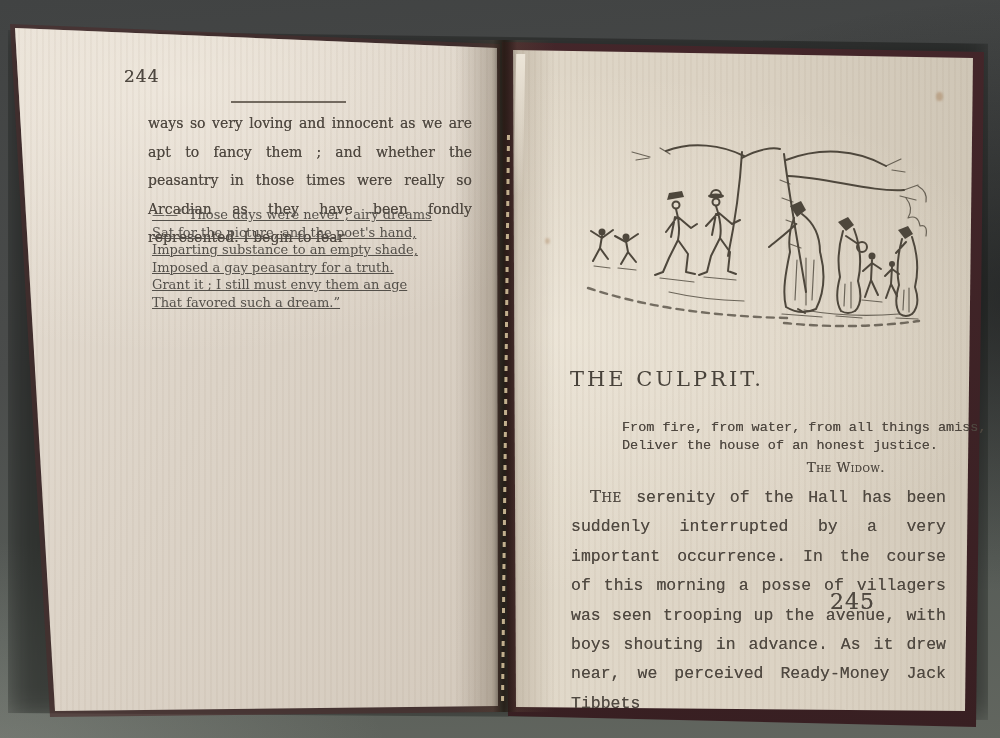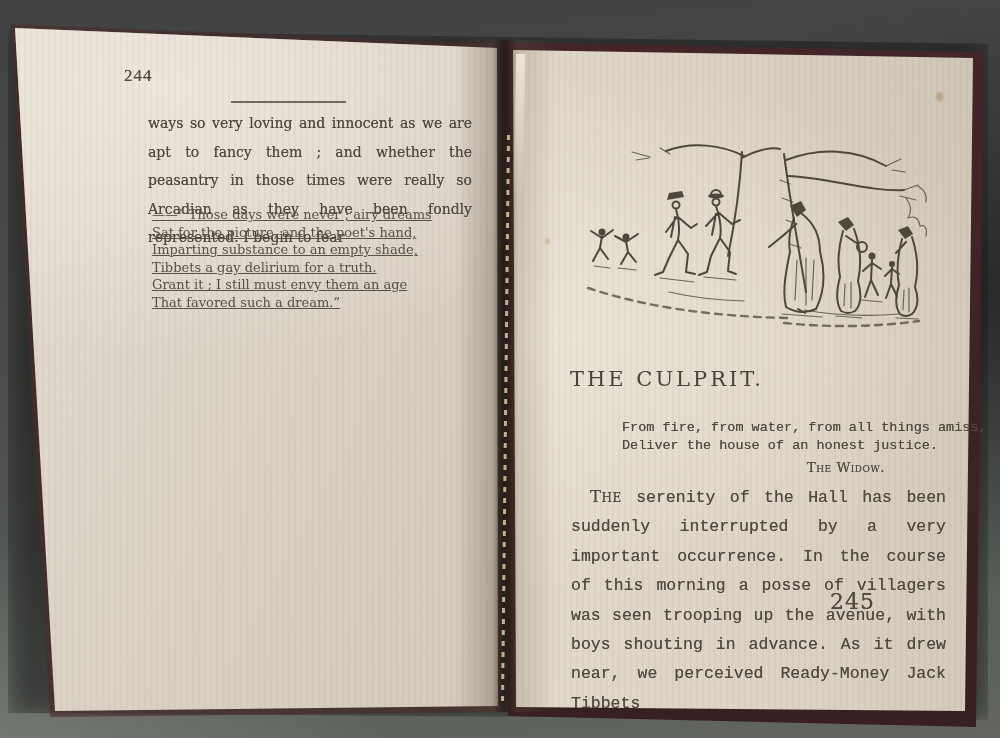--- a/index.html
+++ b/index.html
@@ -39,21 +39,21 @@
     background:linear-gradient(90deg, rgba(85,70,52,0) 0%, rgba(85,70,52,.30) 38%,
       rgba(35,26,18,.78) 49%, rgba(35,26,18,.55) 53%, rgba(110,92,70,.22) 62%, rgba(110,92,70,0) 100%);}
   .gutter-highlight{left:515px;top:54px;width:9px;height:140px;background:linear-gradient(180deg,#ece5d8,rgba(236,229,216,0));transform:rotate(1deg);}
   .stitches{left:504px;top:135px;width:3px;height:570px;transform:rotate(.6deg);opacity:.85;
     background:repeating-linear-gradient(180deg,#dcc9a2 0 5px, rgba(0,0,0,0) 5px 11px);}
   .fox1{left:936px;top:92px;width:7px;height:9px;border-radius:50%;background:rgba(150,100,55,.35);filter:blur(1px);}
   .fox2{left:545px;top:238px;width:5px;height:6px;border-radius:50%;background:rgba(150,100,55,.28);filter:blur(1px);}
 
   
   .ink{color:#4f4840;text-shadow:0 0 .6px rgba(79,72,64,.75);}
-  .folio-left{left:124px;top:66px;font-size:17px;letter-spacing:1px;font-family:Liberation Serif, serif;}
+  .folio-left{left:124px;top:66px;font-size:17px;letter-spacing:1px;}
   .running-head{left:150px;top:62px;width:280px;text-align:center;font-size:23px;font-weight:bold;letter-spacing:1px;color:#453f36;}
   .head-rule{left:231px;top:101px;width:115px;height:2px;background:#5d554a;opacity:.85;}
   .para-left{left:124px;top:109px;width:324px;font-size:14px;line-height:28.6px;text-align:justify;margin-left:24px;}
   .verse{left:152px;top:206px;font-size:13px;line-height:17.6px;color:#54504a;}
   .verse div{position:static;text-decoration:underline;}
 
   .illus{left:574px;top:140px;width:388px;height:198px;}
   .chapter-title{left:570px;top:367px;width:376px;text-align:left;font-size:21px;letter-spacing:3px;color:#48423a;font-weight:500;}
   .epigraph{left:622px;top:419px;font-size:13.5px;line-height:17.5px;font-family:Liberation Mono, monospace;}
   .epigraph div{position:static;}
@@ -85,21 +85,21 @@
   <div class="fox1"></div>
   <div class="fox2"></div>
 
   <div class="ink folio-left">244</div>
   <div class="head-rule"></div>
   <div class="ink para-left">ways so very loving and innocent as we are apt to fancy them ; and whether the peasantry in those times were really so Arcadian as they have been fondly represented.  I begin to fear</div>
   <div class="verse">
     <div>——“ Those days were never ; airy dreams</div>
     <div>Sat for the picture, and the poet's hand,</div>
     <div>Imparting substance to an empty shade,</div>
-    <div>Tibbets a gay delirium for a truth.</div>
+    <div>Imposed a gay peasantry for a truth.</div>
     <div>Grant it ; I still must envy them an age</div>
     <div>That favored such a dream.”</div>
   </div>
 
   <div class="illus" aria-label="engraving of villagers trooping up the avenue beneath trees">
     <svg viewBox="0 0 388 198">
 
       <path class="ground" d="M14,148 Q60,163 110,170 T215,178"></path>
       <path class="ground" d="M210,183 Q280,190 345,181"></path>
       <path class="thin" d="M95,152 q35,8 75,9" stroke-width="5" opacity=".35"></path>

